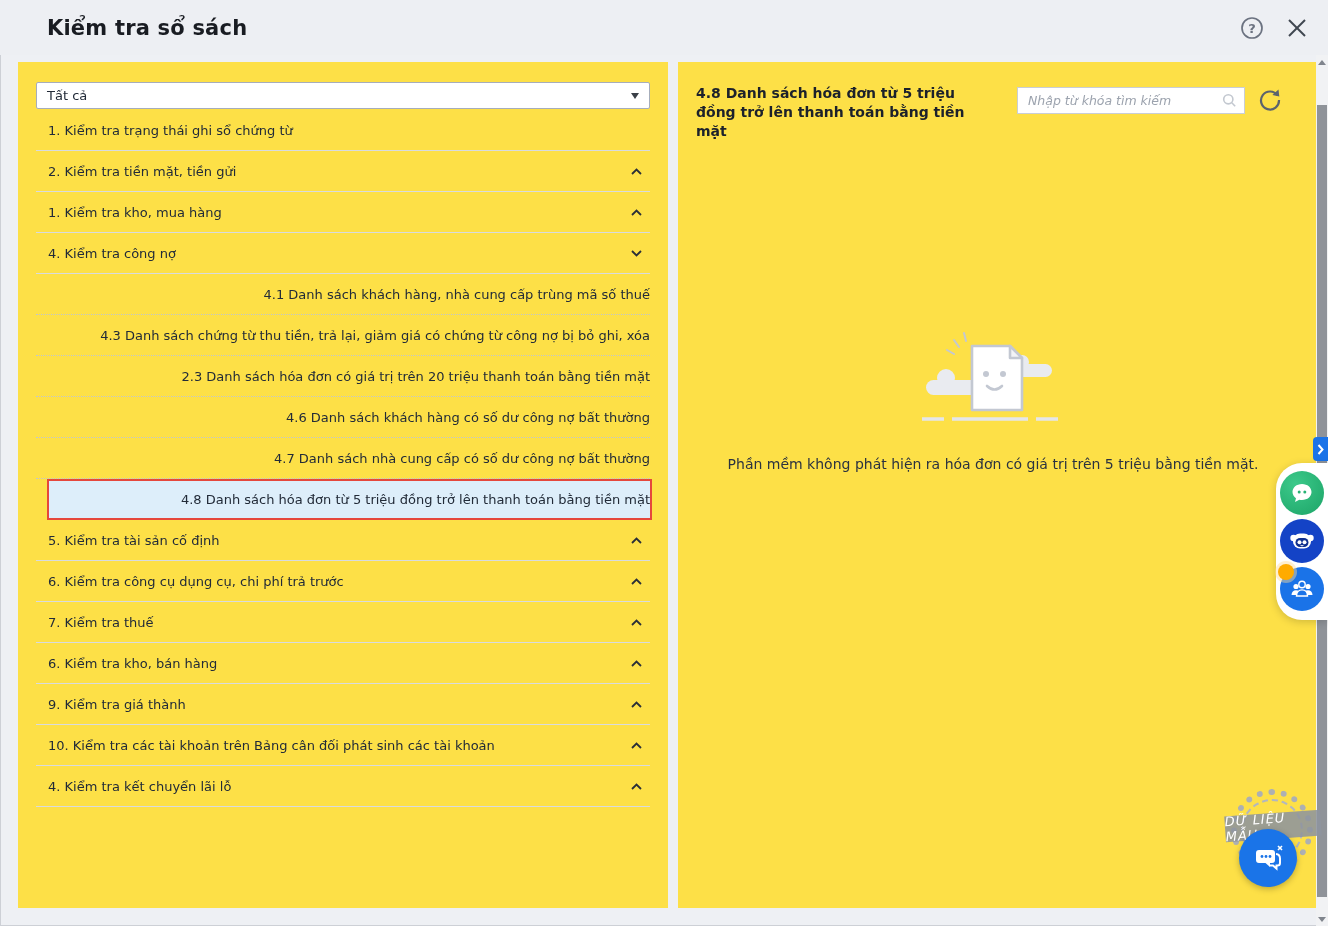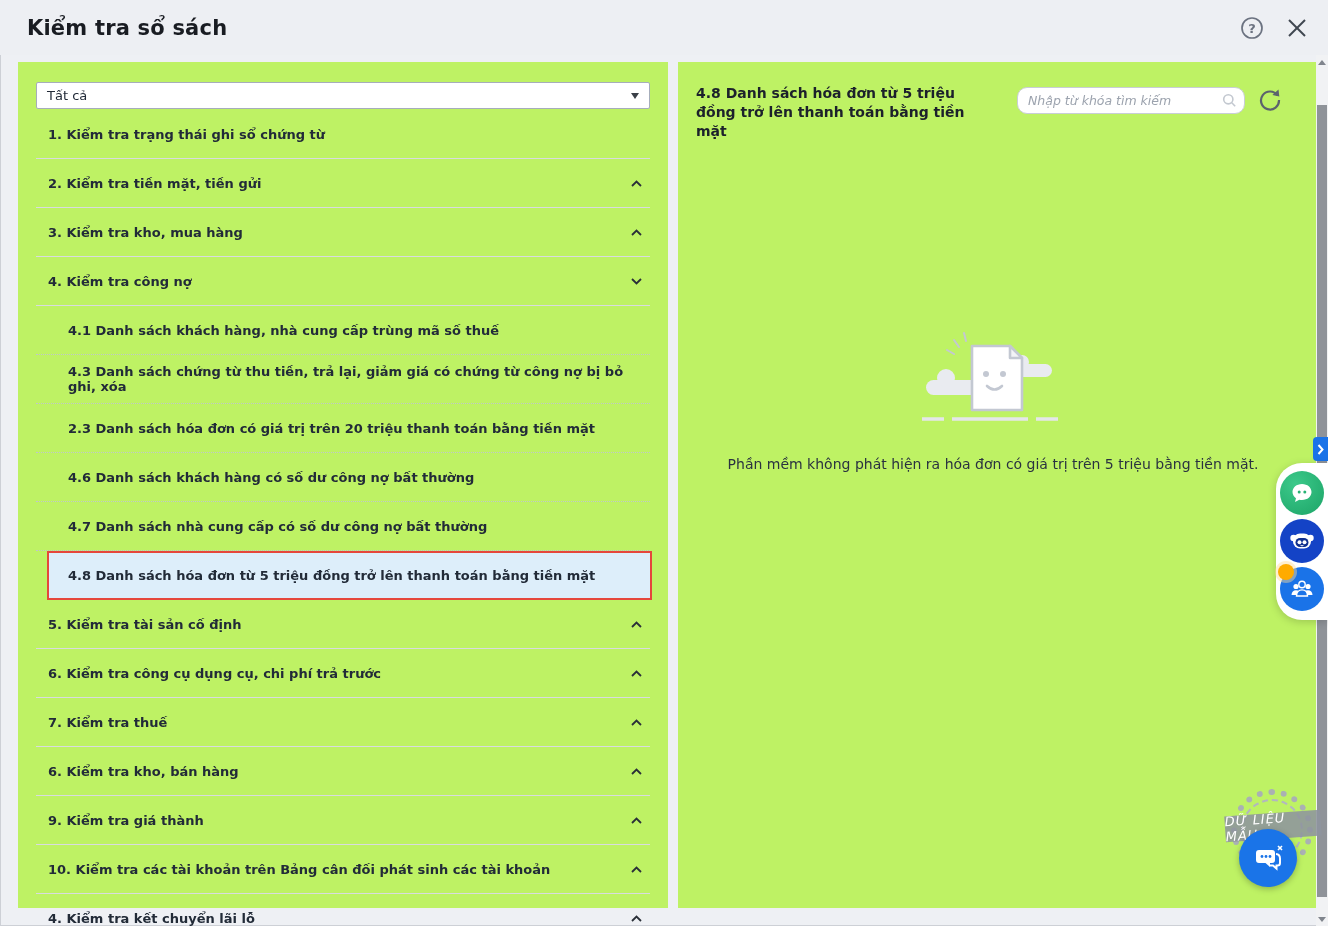--- a/index.html
+++ b/index.html
@@ -8,64 +8,64 @@
     font-family:"DejaVu Sans","Liberation Sans",sans-serif;
     background:#eef0f4; position:relative; overflow:hidden;
     width:1328px; height:926px;
     box-shadow: inset 0 0 0 1px #cdd0d6;
   }
   
   .titlebar {
     position:absolute; left:0; top:0; width:1328px; height:55px;
     background:#edeff3; display:flex; align-items:center;
   }
-  .titlebar h1 { font-size:21px; font-weight:700; color:#191c22; padding-left:27px; letter-spacing:.2px; }
+  .titlebar h1 { font-size:21px; font-weight:700; color:#191c22; padding-left:27px; letter-spacing:.2px;margin-left:20px; }
   .titlebar .tb-actions { position:absolute; right:20px; top:0; height:55px; display:flex; align-items:center; gap:22px; }
   .iconbtn { cursor:pointer; display:flex; align-items:center; justify-content:center; }
 
   
-  .panel { position:absolute; top:62px; height:846px; background:#bef264; }
+  .panel { position:absolute; top:62px; height:846px; background:#fde047; }
   .panel.left  { left:18px;  width:650px; }
   .panel.right { left:678px; width:638px; }
 
   
   .filter {
     position:absolute; left:18px; top:20px; width:614px; height:27px;
     border:1px solid #a6adbb; border-radius:2px; background:#fff;
     display:flex; align-items:center; padding:0 10px; font-size:13px; color:#222b38;
   }
   .filter .caret {
     margin-left:auto; width:0; height:0;
     border-left:4.5px solid transparent; border-right:4.5px solid transparent;
     border-top:6px solid #3a4048;
   }
 
   
   .list { position:absolute; left:18px; top:48px; width:614px; }
   .row {
-    height:49px; display:flex; align-items:center;
-    font-size:13px; font-weight:700; color:#222b38;
+    height:41px; display:flex; align-items:center;
+    font-size:13px; font-weight:400; color:#222b38;
     border-bottom:1px solid #d8dbe0; cursor:pointer;
   }
   .row.top { padding-left:12px; }
-  .row.sub { padding-left:32px; border-bottom:1px dotted #bfc5cf; }
+  .row.sub { padding-left:32px; border-bottom:1px dotted #bfc5cf;justify-content:flex-end; }
   .row .chev { margin-left:auto; margin-right:8px; display:flex; }
   .row.selected {
     margin-left:11px; margin-right:-2px;
     background:#ddeefa; border:2px solid #e5473c; padding-left:19px;
   }
 
   
   .rp-title {
     position:absolute; left:18px; top:22px; width:300px;
     font-size:14px; font-weight:700; color:#1c212b; line-height:19px;
   }
   .search-box {
     position:absolute; left:339px; top:25px; width:228px; height:27px;
-    border:1px solid #c9ced6; border-radius:10px; background:#fff;
+    border:1px solid #c9ced6; border-radius:0; background:#fff;
     display:flex; align-items:center;
   }
   .search-box input {
     border:none; outline:none; flex:1; height:100%; padding:0 4px 0 10px;
     font-family:inherit; font-size:12.5px; color:#333; background:transparent;
   }
   .search-box input::placeholder { font-style:italic; color:#9ca3ae; }
   .search-box .mag { margin-right:7px; display:flex; }
   .refresh { position:absolute; left:578px; top:24px; width:28px; height:28px; }
 
@@ -159,21 +159,21 @@
     <div class="row top">
       <span>2. Kiểm tra tiền mặt, tiền gửi</span>
       <span class="chev">
         <svg width="11" height="7" viewBox="0 0 11 7">
             <polyline points="1,6 5.5,1.5 10,6" fill="none" stroke="#2a2f38" stroke-width="1.8"></polyline>
           </svg>
       </span>
     </div>
 
     <div class="row top">
-      <span>3. Kiểm tra kho, mua hàng</span>
+      <span>1. Kiểm tra kho, mua hàng</span>
       <span class="chev">
         <svg width="11" height="7" viewBox="0 0 11 7">
             <polyline points="1,6 5.5,1.5 10,6" fill="none" stroke="#2a2f38" stroke-width="1.8"></polyline>
           </svg>
       </span>
     </div>
 
     <div class="row top">
       <span>4. Kiểm tra công nợ</span>
       <span class="chev">

